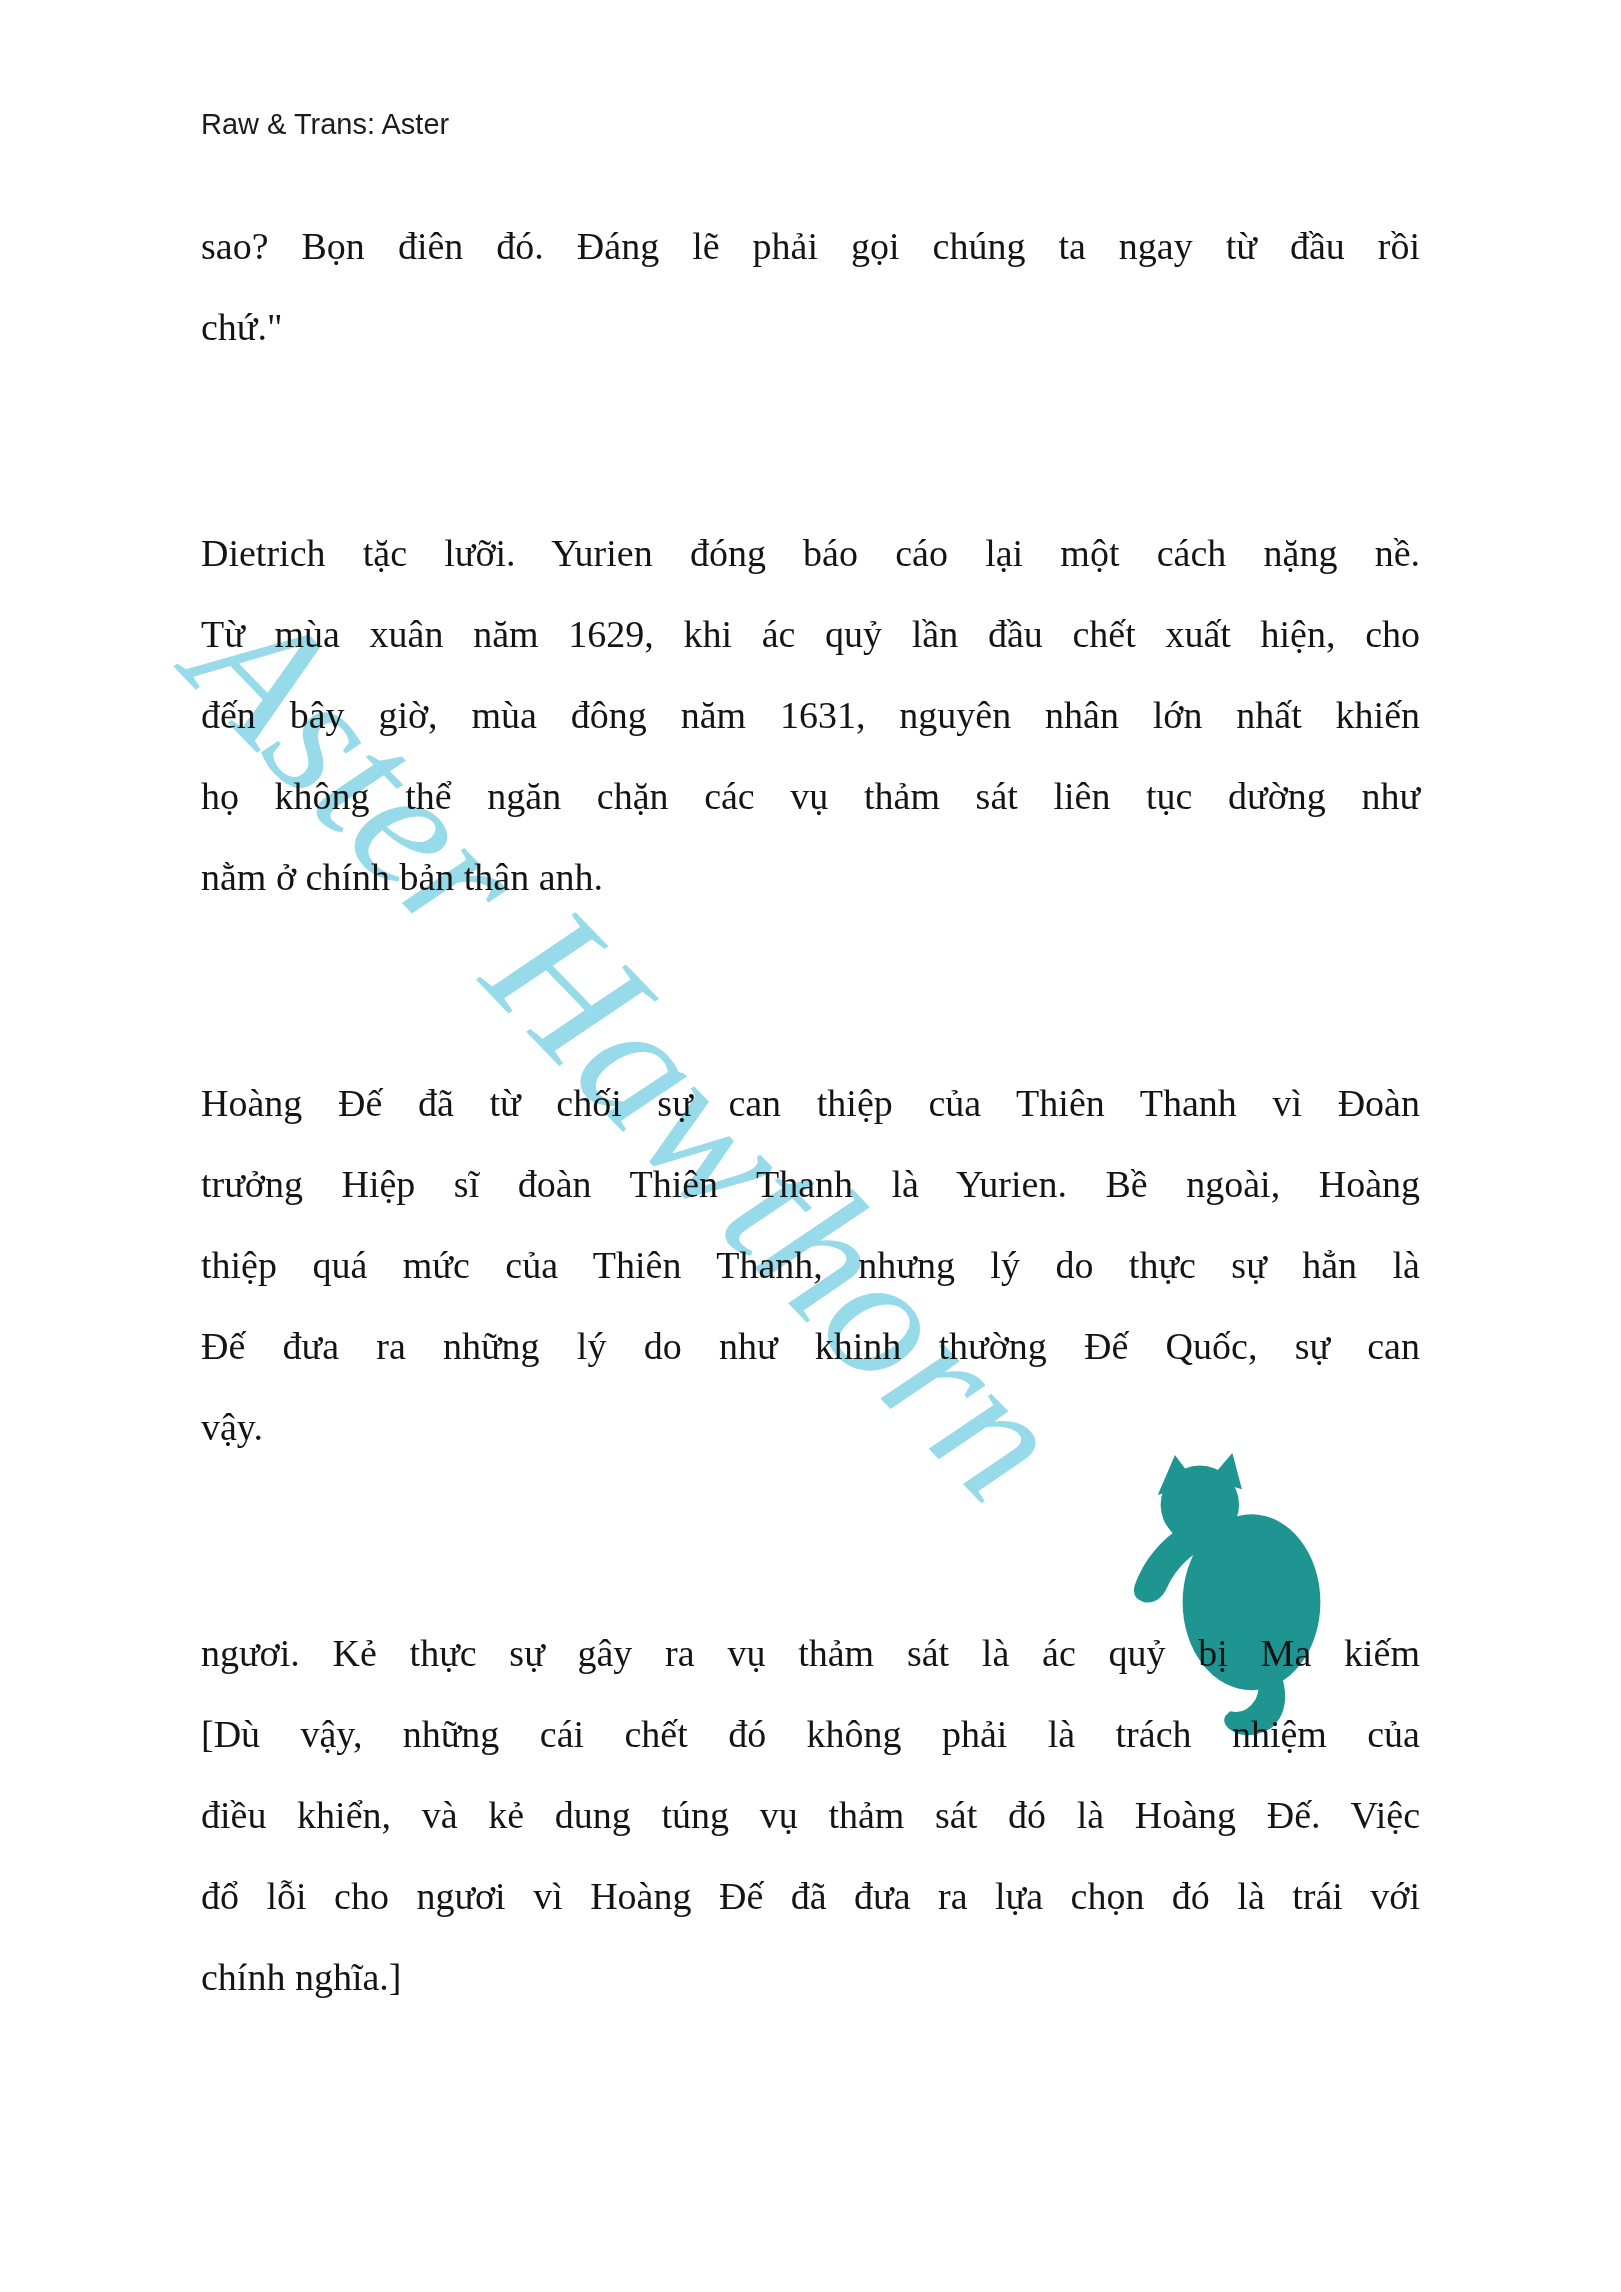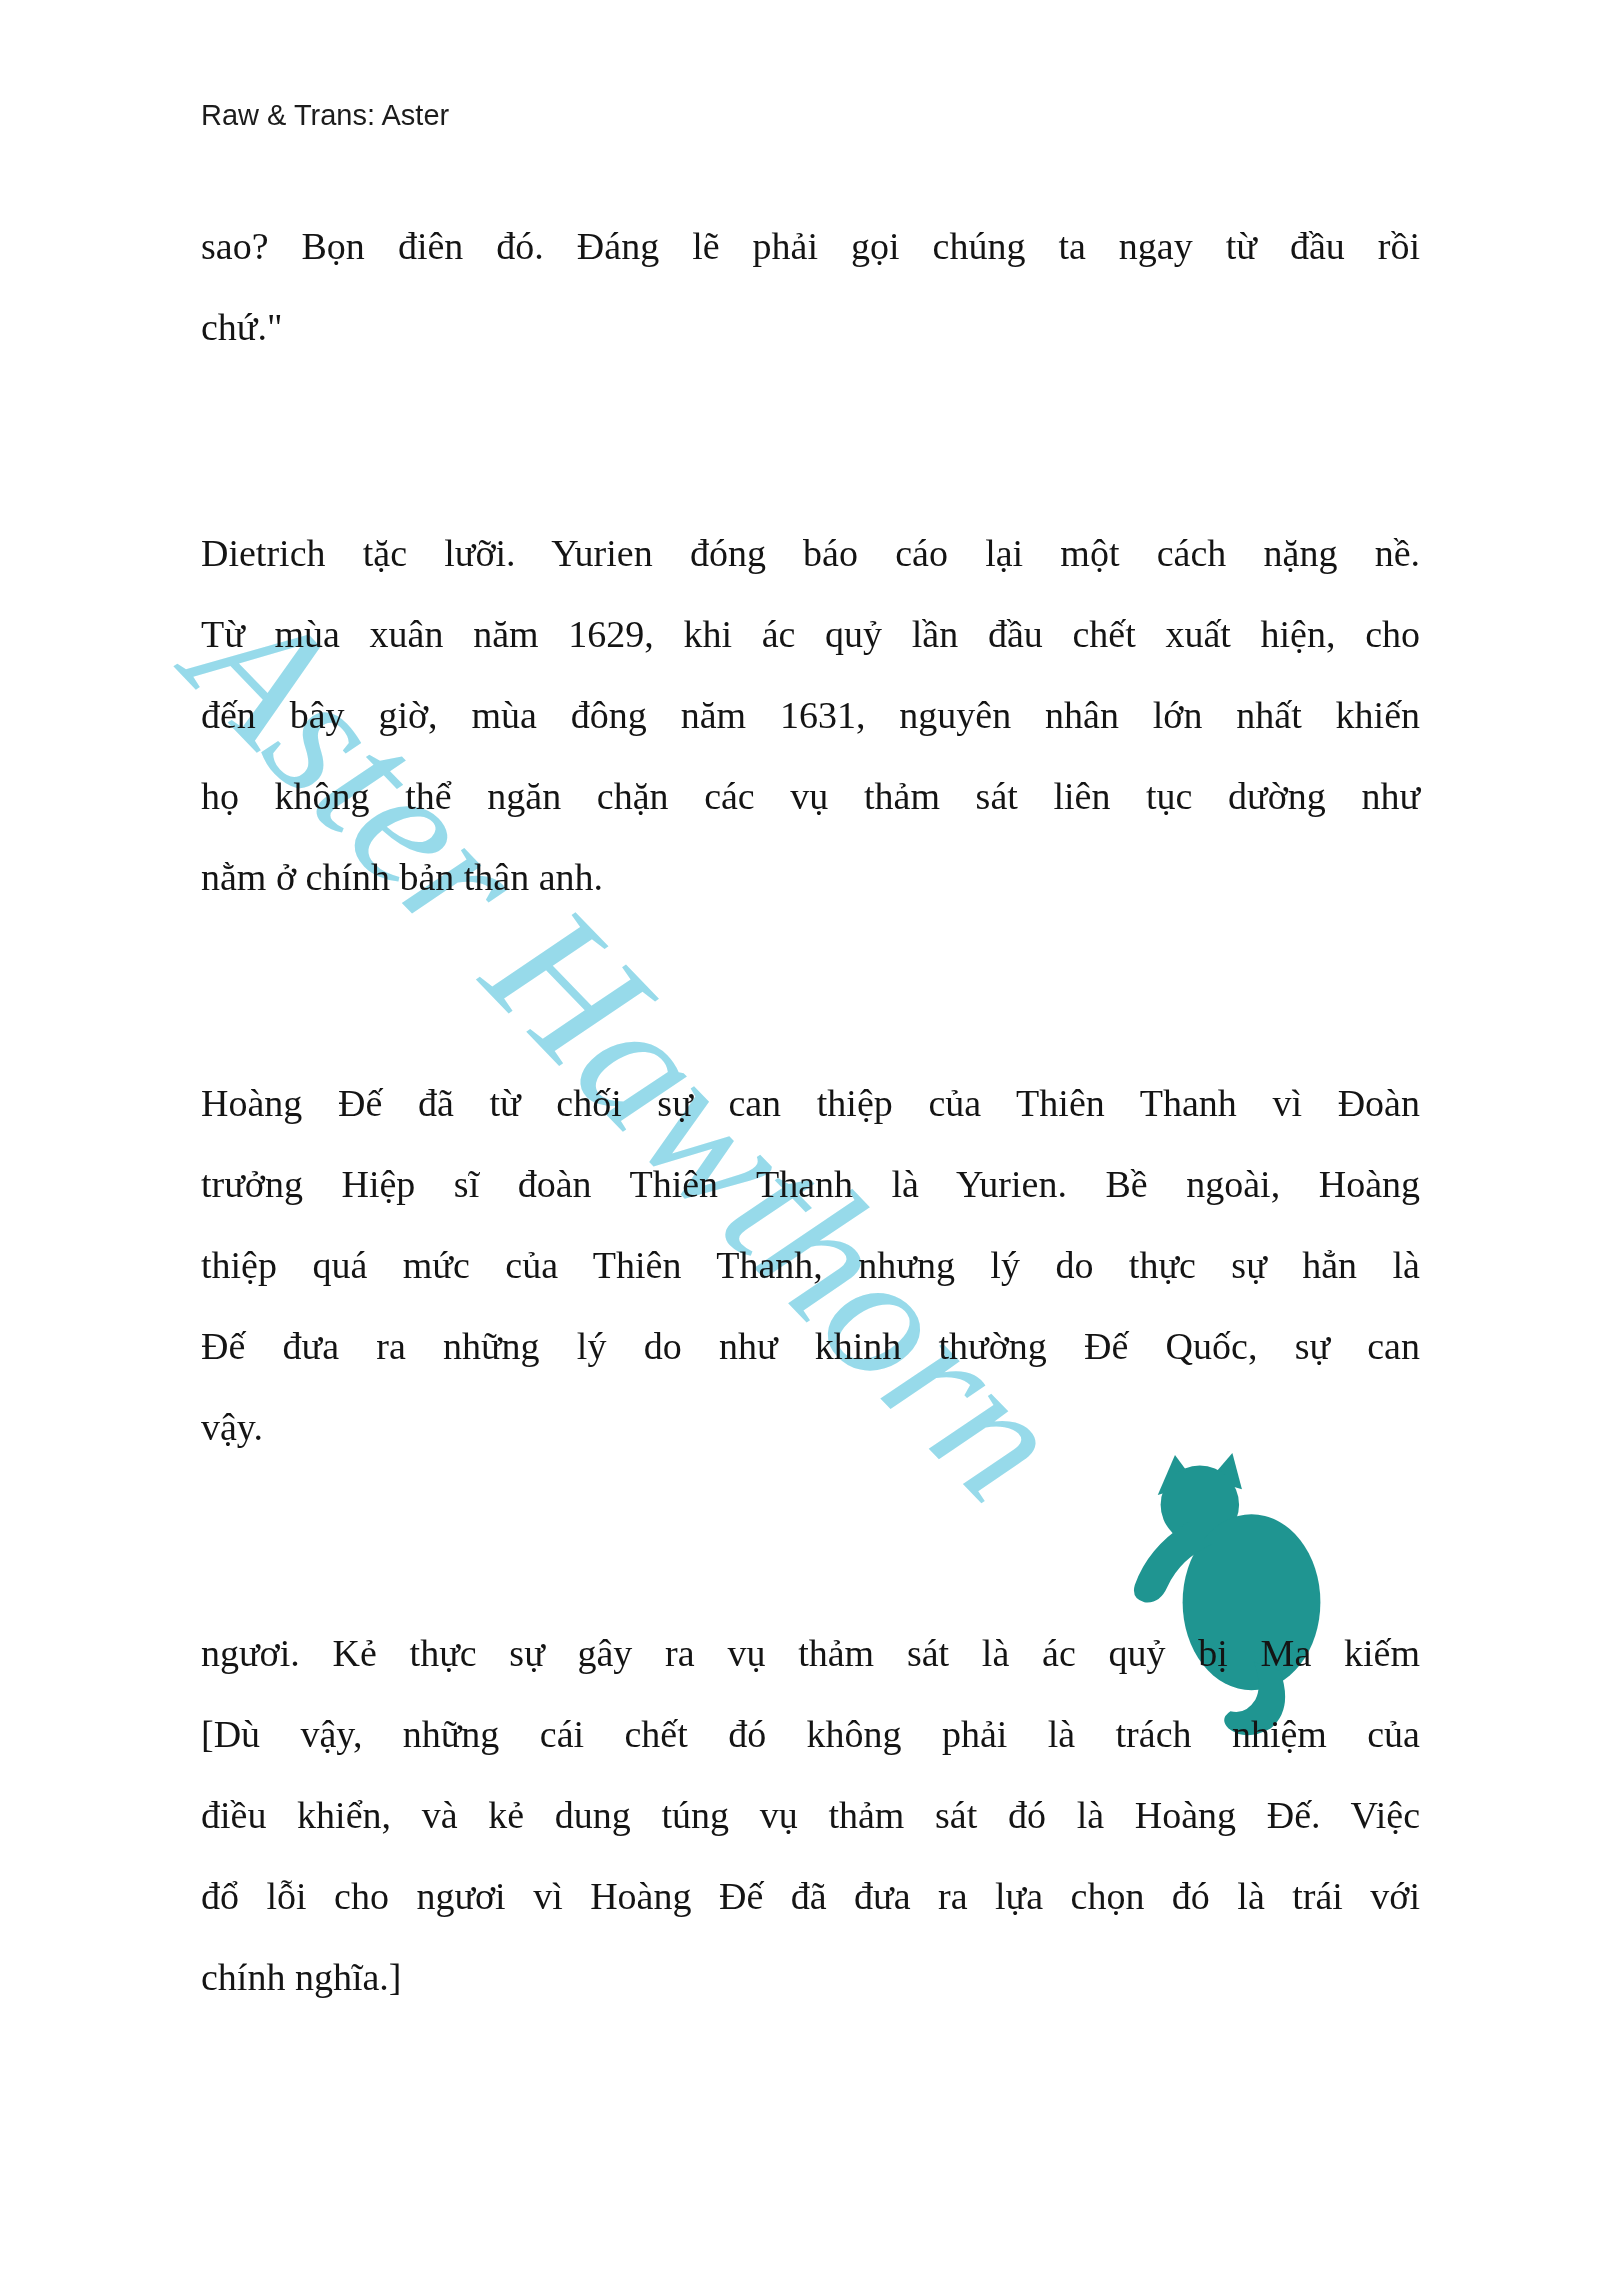--- a/index.html
+++ b/index.html
@@ -7,21 +7,21 @@
   body {
     width: 1621px; height: 2293px;
     position: relative; overflow: hidden;
     font-family: "Liberation Serif", serif;
   }
   .page {
     position: absolute; inset: 0;
     background: #ffffff;
   }
   .header {
-    position: absolute; left: 201px; top: 99px;
+    position: absolute; left: 201px; top: 108px;
     font-family: "Liberation Sans", sans-serif;
     font-size: 29px; color: #1c1c1c; z-index: 3;
   }
   .watermark {
     position: absolute; left: 299px; top: 559px;
     font-family: "Liberation Serif", serif;
     font-style: italic;
     font-size: 181px;
     color: #8cd7e8;
     opacity: 0.9;

